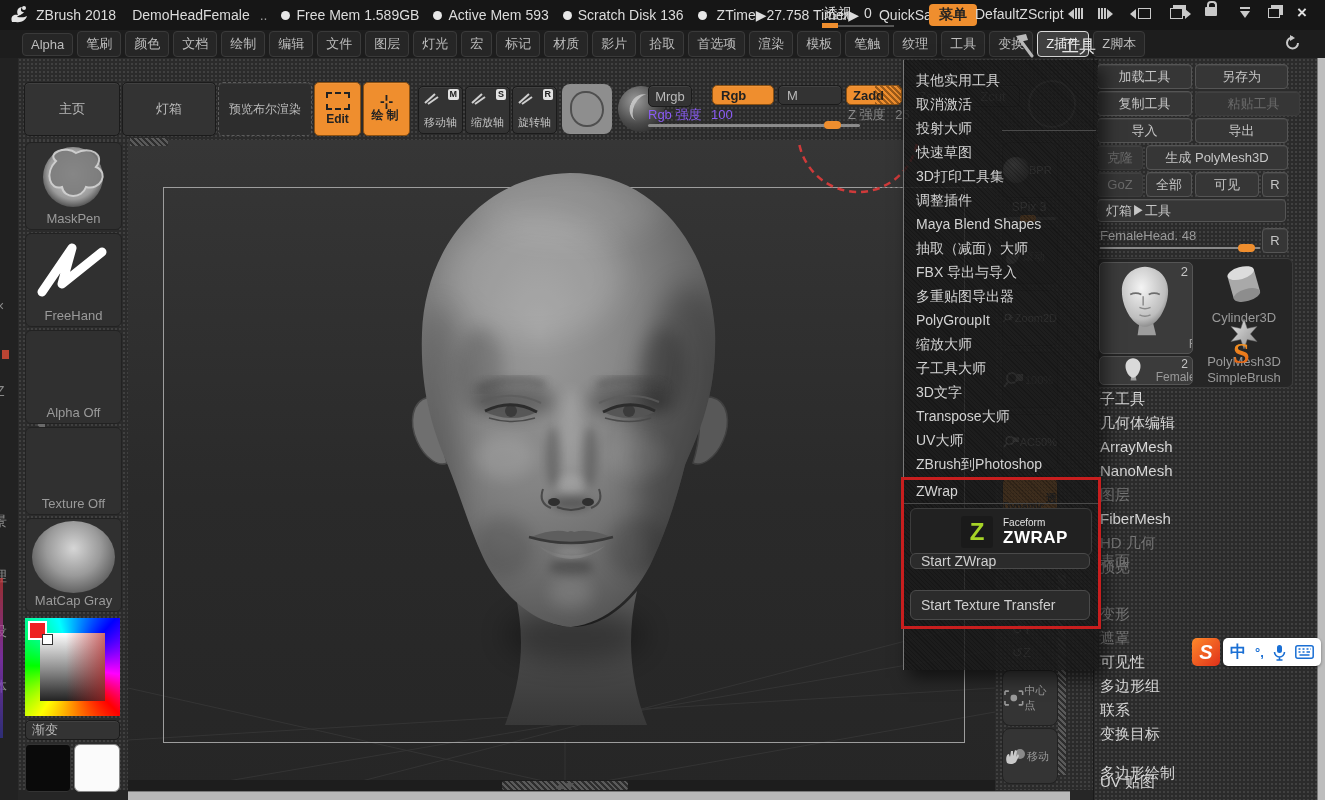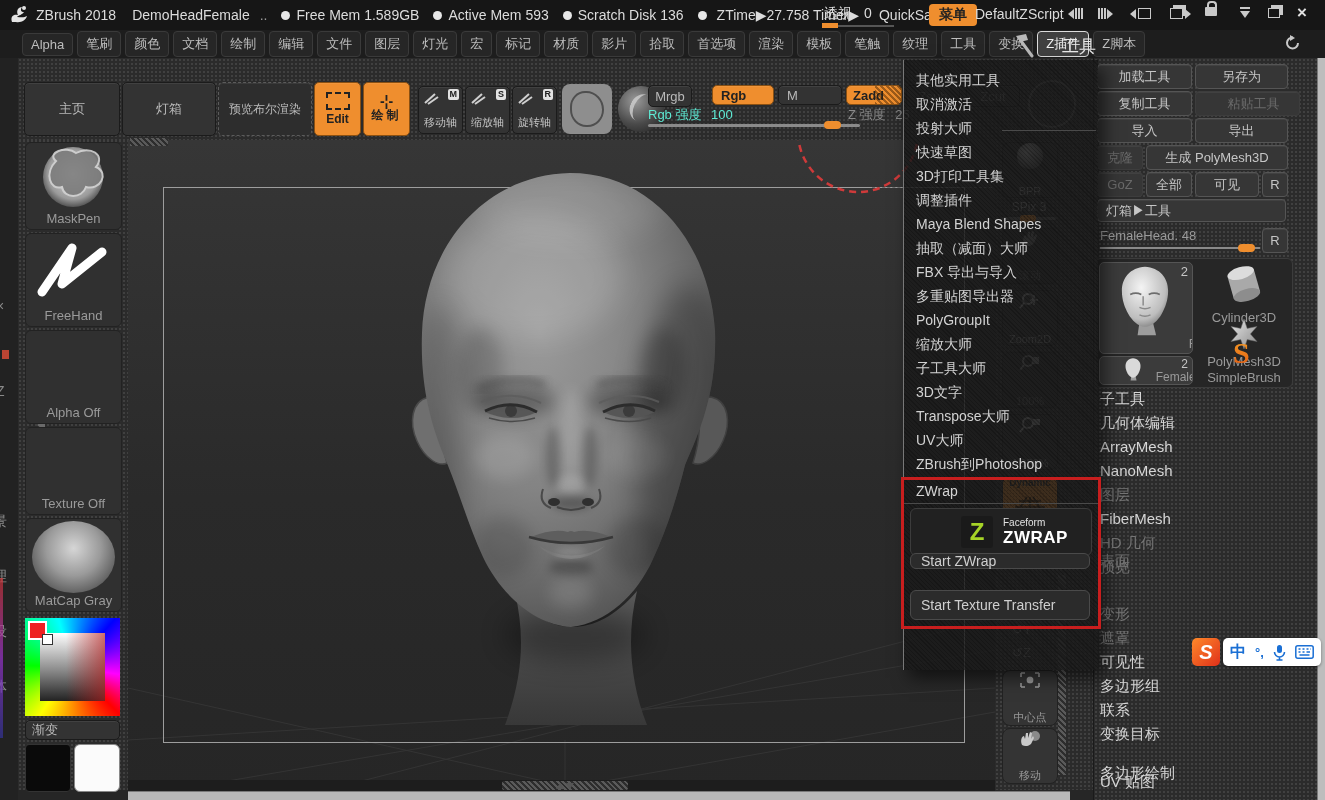--- a/index.html
+++ b/index.html
@@ -37,21 +37,21 @@
   #canvas{left:128px;top:140px;width:867px;height:650px;background:linear-gradient(#363636,#2a2a2a 55%,#262626);}
   
   #zmenu{left:903px;top:60px;width:194px;height:610px;background:rgba(26,26,26,.84);
          border-left:1px solid #787878;box-shadow:6px 8px 16px rgba(0,0,0,.55);
          background-image:repeating-linear-gradient(45deg,rgba(0,0,0,.22) 0 1px,transparent 1px 3px);}
   .mitem{height:24px;line-height:24px;font-size:14px;color:#d2d2d2;padding-left:12px;white-space:nowrap;}
   .zbtn{position:absolute;left:6px;width:180px;background:#2b2b2b;border:1px solid #4a4a4a;border-radius:6px;
         color:#cfcfcf;font-size:14px;display:flex;align-items:center;padding-left:10px;box-sizing:border-box;}
   
   .stile{position:absolute;left:1002px;width:54px;background:#343434;border:1px solid #222;border-radius:8px;
-         display:flex;flex-direction:column;align-items:center;justify-content:space-between;color:#9a9a9a;font-size:11px;}
+         display:flex;flex-direction:row;align-items:center;justify-content:flex-start;color:#9a9a9a;font-size:11px;}
   .stile.dim{color:#686868;background:#2f2f2f;}
   .stile.orange{background:#ef8e2e;color:#333;font-weight:bold;
     background-image:radial-gradient(rgba(120,60,0,.5) 1px,transparent 1px);background-size:3px 3px;}
   
   #toolpanel{left:1093px;top:58px;width:224px;height:742px;}
   .pbtn{position:absolute;background:#363636;border:1px solid #555;border-radius:4px;color:#c6c6c6;
         font-size:13px;display:flex;align-items:center;justify-content:center;
         box-shadow:inset 0 1px 0 rgba(255,255,255,.06);}
   .pbtn.dim{color:#6a6a6a;border-color:#3d3d3d;}
   .sec{position:absolute;left:1100px;width:190px;height:24px;line-height:24px;font-size:15px;color:#d6d6d6;white-space:nowrap;}
@@ -379,21 +379,21 @@
   <div class="t btn orange" style="left:712px;top:85px;width:62px;height:20px;justify-content:flex-start;padding-left:8px;box-sizing:border-box;">
     <span>Rgb</span>
   </div>
   <div class="t btn" style="left:778px;top:85px;width:64px;height:20px;justify-content:flex-start;padding-left:8px;box-sizing:border-box;">
     <span>M</span>
   </div>
   <div class="t btn orange" style="left:846px;top:85px;width:56px;height:20px;justify-content:flex-start;padding-left:6px;box-sizing:border-box;">
     <span>Zadd</span>
     <span style="position:absolute;right:0;top:0;width:26px;height:100%;background-image:repeating-linear-gradient(45deg,rgba(60,30,0,.45) 0 2px,transparent 2px 4px);"></span>
   </div>
-  <div class="t" style="left:648px;top:106px;color:#5eead4;font-size:13px;">
+  <div class="t" style="left:648px;top:106px;color:#8b5cf6;font-size:13px;">
     <span>Rgb 强度</span>
     <span style="margin-left:6px;">100</span>
   </div>
   <div class="slider" style="left:648px;top:124px;width:212px;">
     <span class="knob" style="left:176px;"></span>
   </div>
   <div class="t" style="left:848px;top:106px;color:#8a8a8a;font-size:13px;">
     <span>Z 强度</span>
     <span style="margin-left:6px;">25</span>
   </div>

